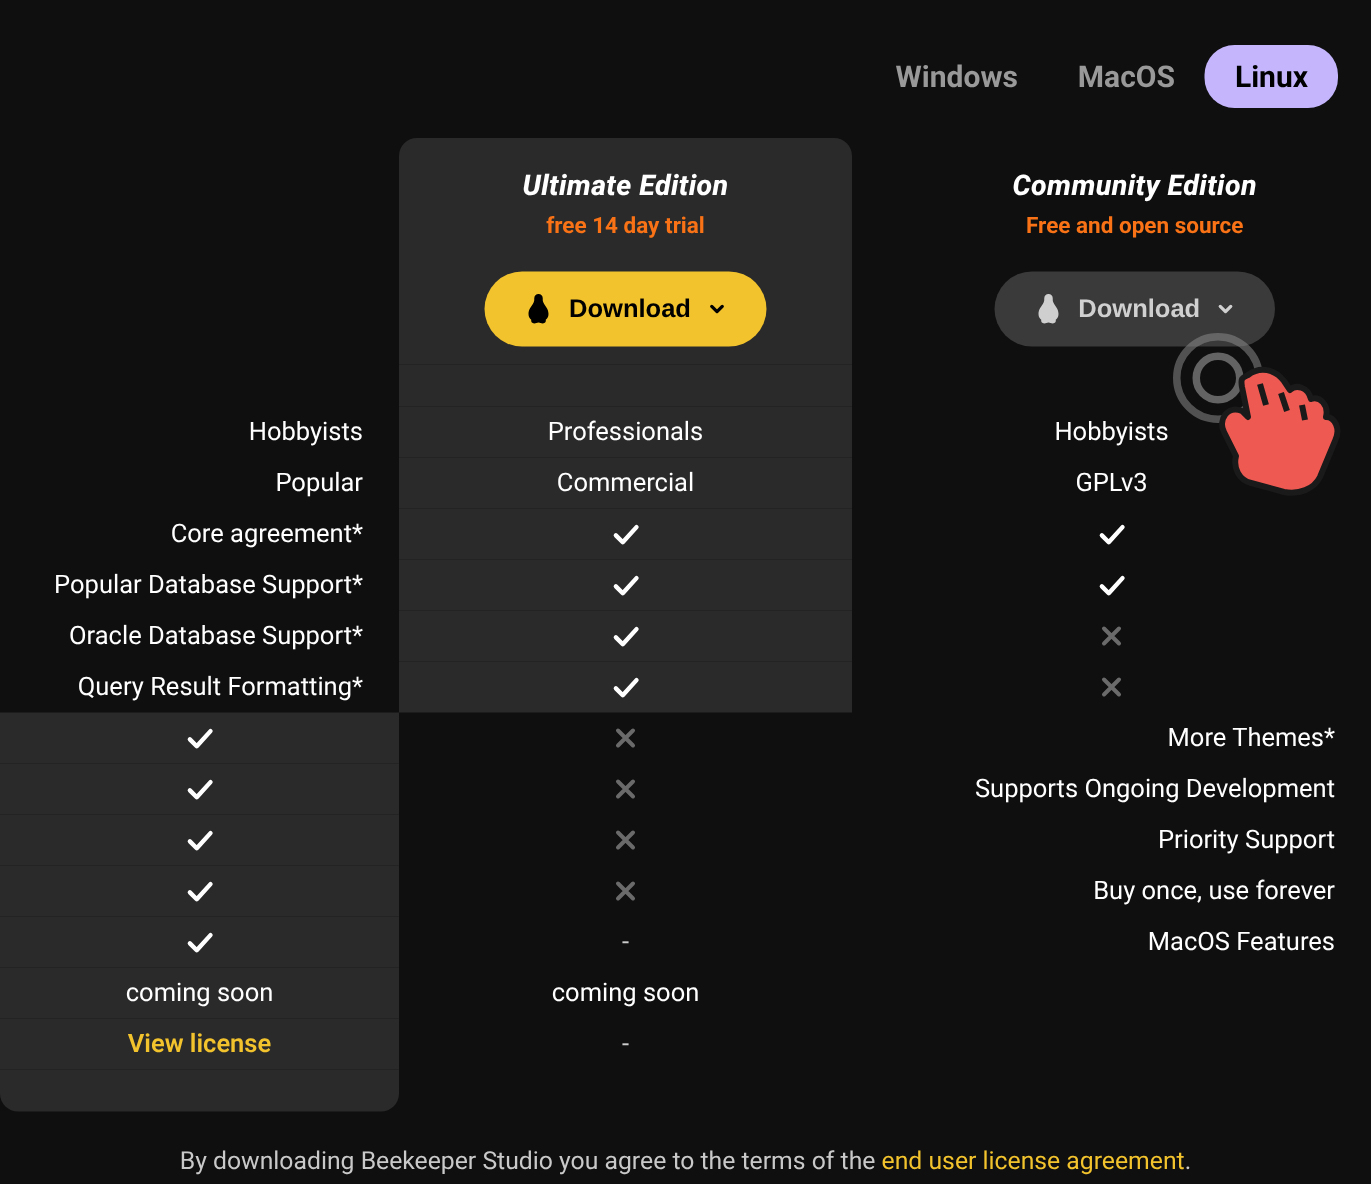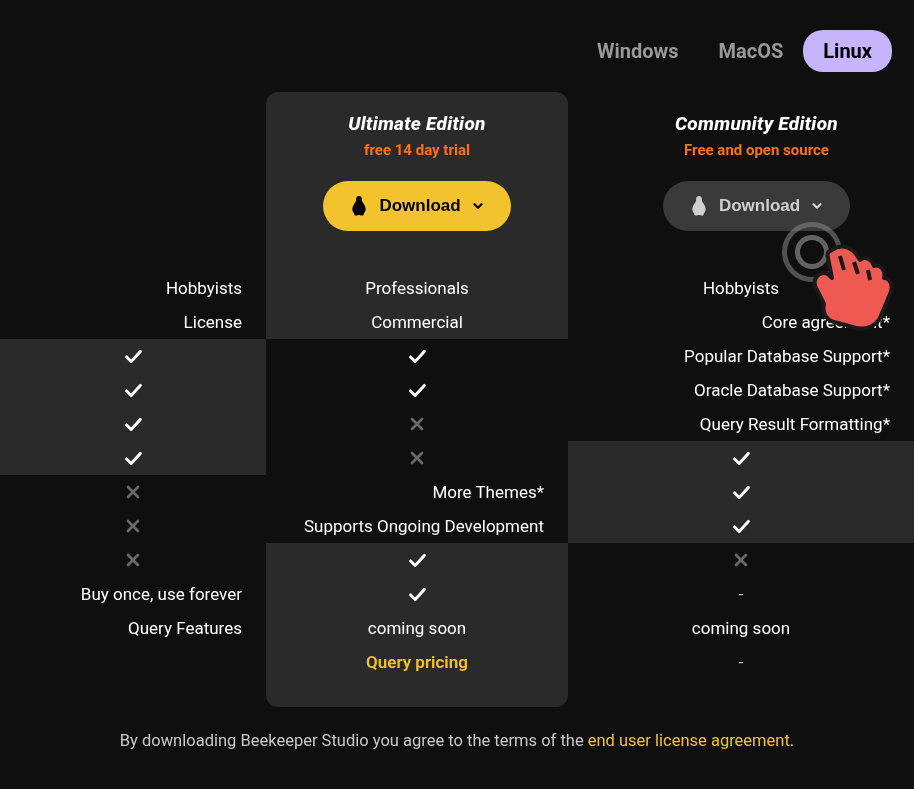--- a/index.html
+++ b/index.html
@@ -168,22 +168,23 @@
   </div>
 
   <div class="spacer-top"></div>
     <div class="spacer-top ult"></div>
     <div class="spacer-top"></div>
 
   <div class="cell label">Hobbyists</div>
   <div class="cell ult">Professionals</div>
   <div class="cell">Hobbyists</div>
 
-  <div class="cell label">License</div>
+  <div class="cell label">Popular</div>
   <div class="cell ult">Commercial</div>
+  <div class="cell">GPLv3</div>
 
   <div class="cell label">Core agreement*</div>
   <div class="cell ult">
       <svg class="check" viewBox="0 0 24 24">
         <path d="M5 13l5 5L20 7"></path>
       </svg>
     </div>
   <div class="cell">
       <svg class="check" viewBox="0 0 24 24">
         <path d="M5 13l5 5L20 7"></path>
@@ -254,46 +255,47 @@
       <svg class="check" viewBox="0 0 24 24">
         <path d="M5 13l5 5L20 7"></path>
       </svg>
     </div>
   <div class="cell">
       <svg class="xmark" viewBox="0 0 24 24">
         <path d="M6 6l12 12M18 6L6 18"></path>
       </svg>
     </div>
 
+  <div class="cell label">Priority Support</div>
   <div class="cell ult">
       <svg class="check" viewBox="0 0 24 24">
         <path d="M5 13l5 5L20 7"></path>
       </svg>
     </div>
   <div class="cell">
       <svg class="xmark" viewBox="0 0 24 24">
         <path d="M6 6l12 12M18 6L6 18"></path>
       </svg>
     </div>
 
   <div class="cell label">Buy once, use forever</div>
   <div class="cell ult">
       <svg class="check" viewBox="0 0 24 24">
         <path d="M5 13l5 5L20 7"></path>
       </svg>
     </div>
   <div class="cell dash">-</div>
 
-  <div class="cell label">Query Features</div>
+  <div class="cell label">MacOS Features</div>
   <div class="cell ult">coming soon</div>
   <div class="cell">coming soon</div>
 
   <div class="cell label"></div>
   <div class="cell ult">
-      <span class="pricing-link">Query pricing</span>
+      <span class="pricing-link">View license</span>
     </div>
   <div class="cell dash">-</div>
 
   <div class="bottom-pad"></div>
     <div class="bottom-pad ult"></div>
     <div class="bottom-pad"></div>
 </div>
 
 <div class="footer">
   <span>By downloading Beekeeper Studio you agree to the terms of the </span><a>end user license agreement</a><span>.</span>

